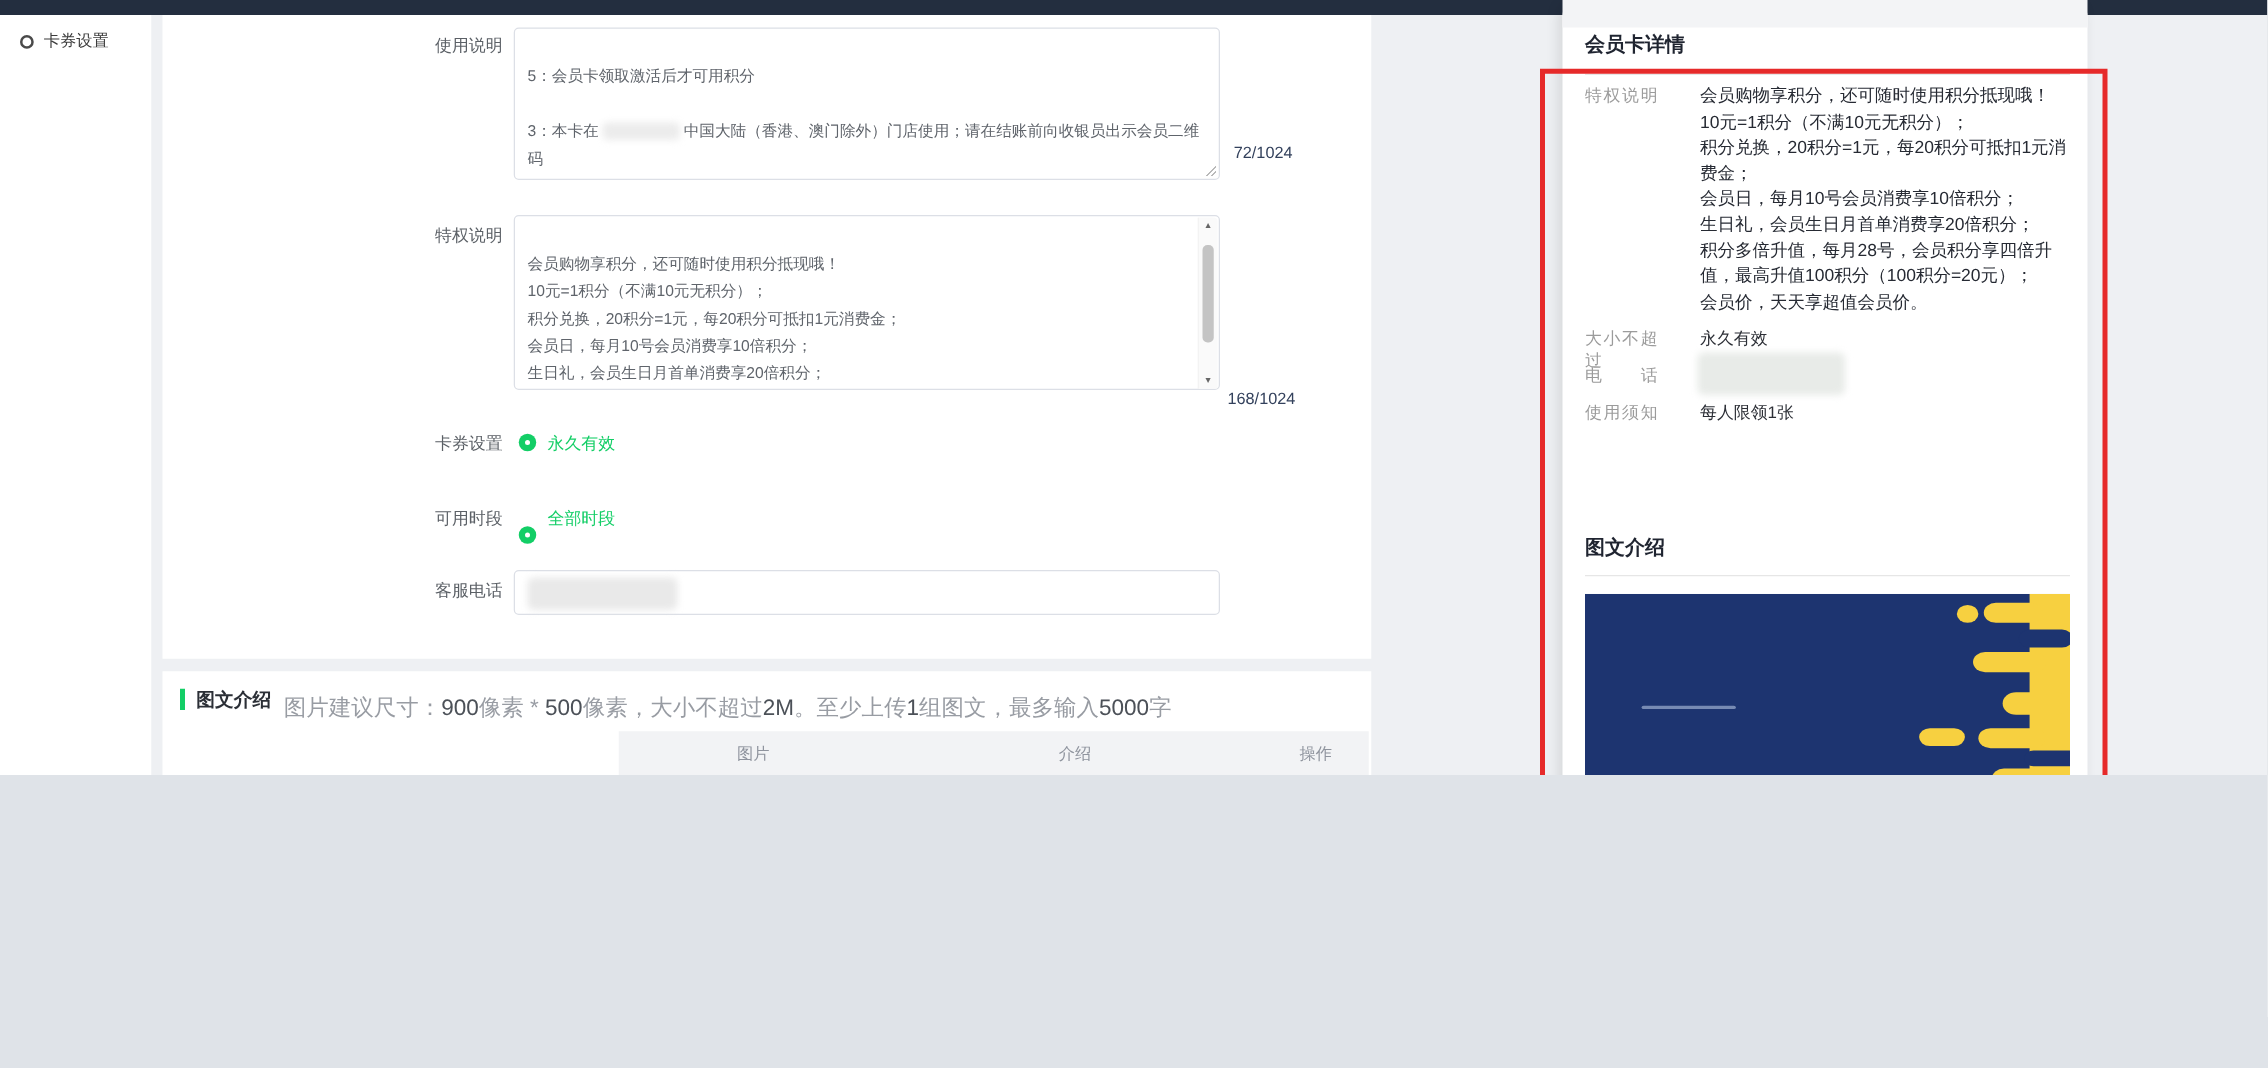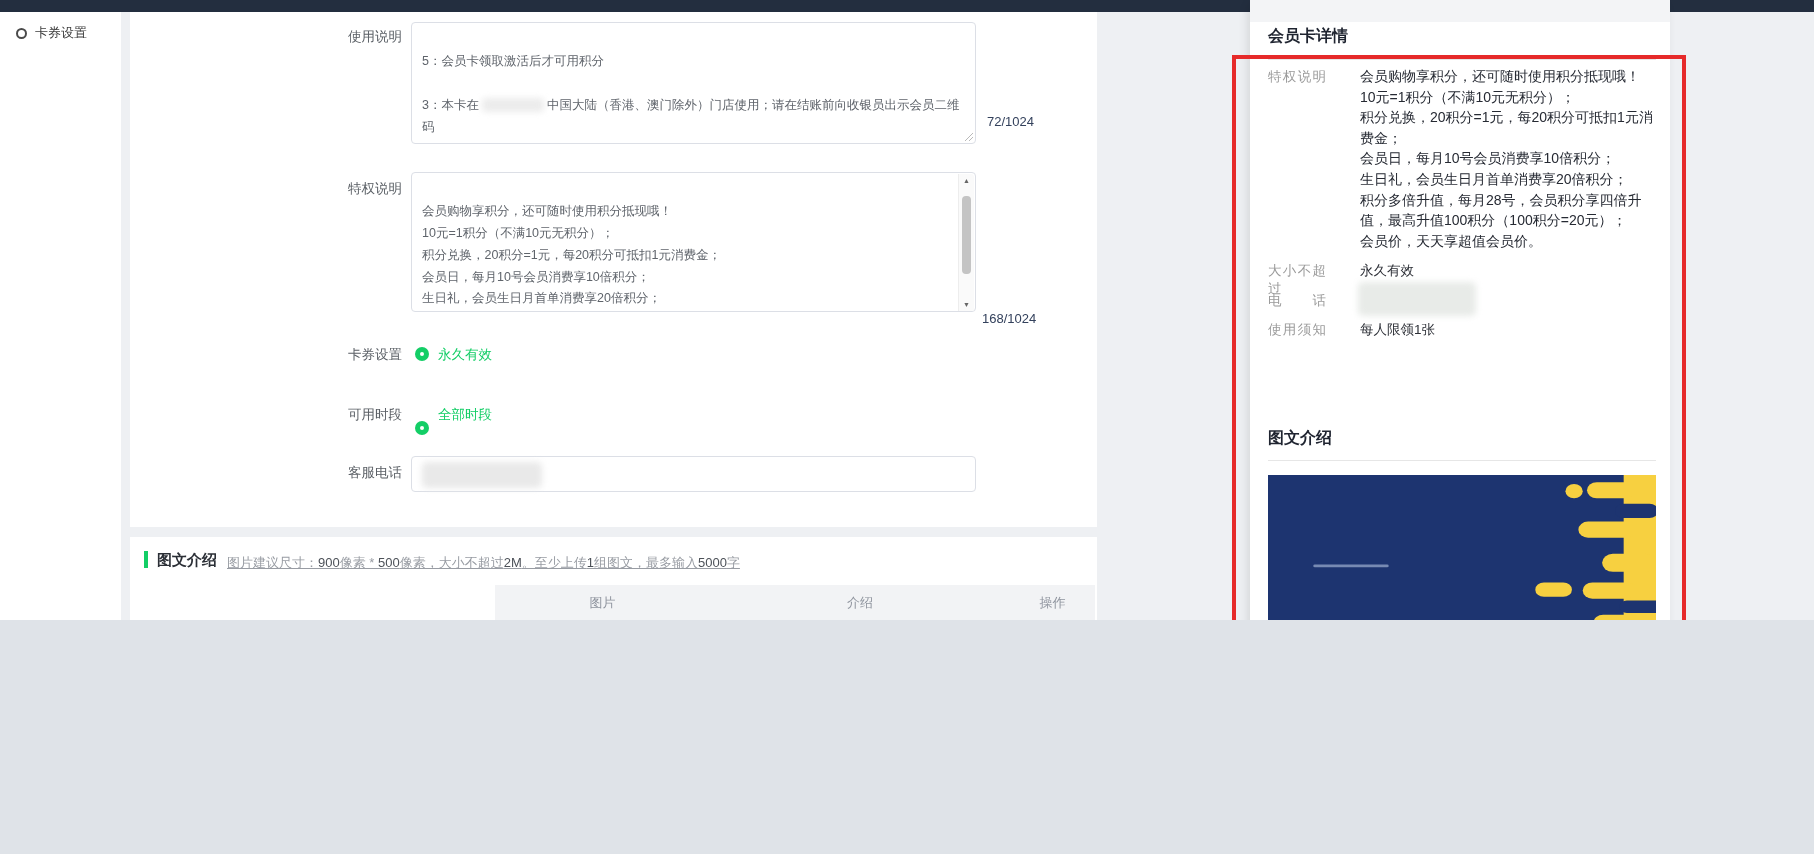--- a/index.html
+++ b/index.html
@@ -30,21 +30,21 @@
   
   .sbar{right:1px;top:1px;width:15px;height:138px;background:#fafafa;border-left:1px solid #ededed;border-radius:0 3px 3px 0;}
   .sarrow{left:0;width:15px;height:14px;font-size:7px;color:#666;text-align:center;line-height:14px;cursor:pointer;}
   .sthumb{left:3px;width:9px;border-radius:4px;background:#c4c4c4;cursor:pointer;}
   .rs-corner{width:10px;height:10px;right:2px;bottom:2px;
      background:repeating-linear-gradient(135deg,transparent 0 2px,#b9b9b9 2px 3px);
      clip-path:polygon(100% 0,100% 100%,0 100%);cursor:nwse-resize;}
   
   .sec-bar{width:4px;height:17px;background:#13ce66;}
   .sec-title{font-size:15px;font-weight:bold;color:#2b2f36;}
-  .sec-hint{font-size:13px;color:#9a9fa3;color:#989ca3;text-decoration:underline;}
+  .sec-hint{font-size:18px;color:#9a9fa3;color:#989ca3;}
   .sec-hint .strong{color:#4c5158;}
   .thead{background:#f2f3f5;display:flex;align-items:center;font-size:13px;color:#8f949e;}
   .thead div{text-align:center;}
   .img-cell{overflow:hidden;cursor:pointer;}
   .reupload{left:0;right:0;bottom:0;height:27px;background:rgba(8,14,30,.7);color:#fff;font-size:12px;
       display:flex;align-items:center;justify-content:center;letter-spacing:1px;}
   
   .drawer{left:1250px;top:0;width:420px;height:854px;background:#fff;z-index:10;
       box-shadow:-3px 0 10px rgba(0,0,0,.10);border-radius:13px;}
   .drawer-top{left:0;top:0;width:420px;height:22px;background:#f3f4f6;}

